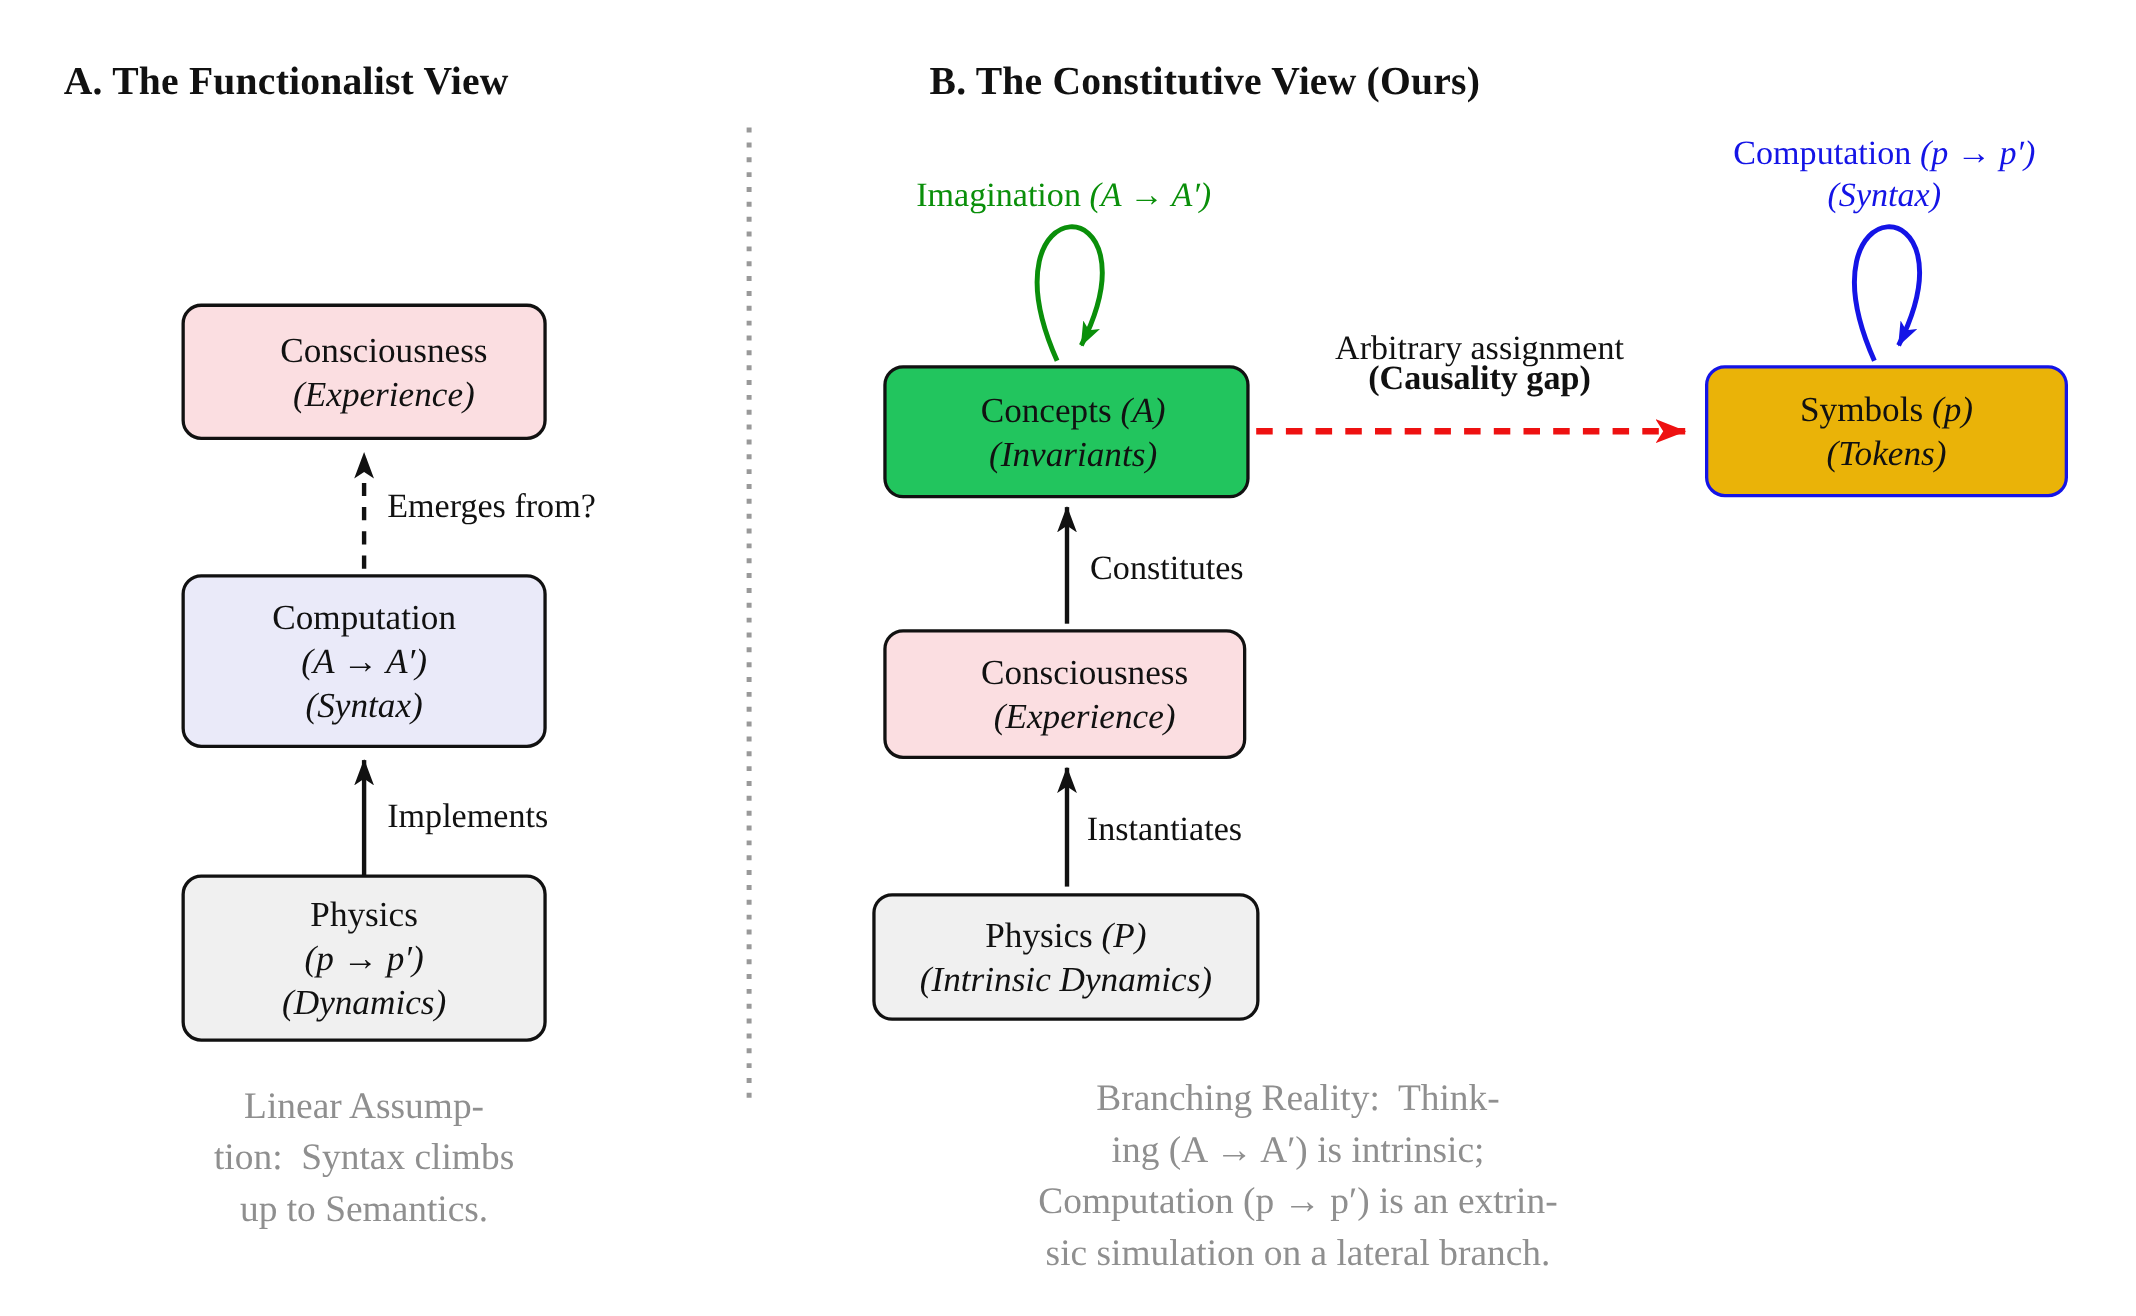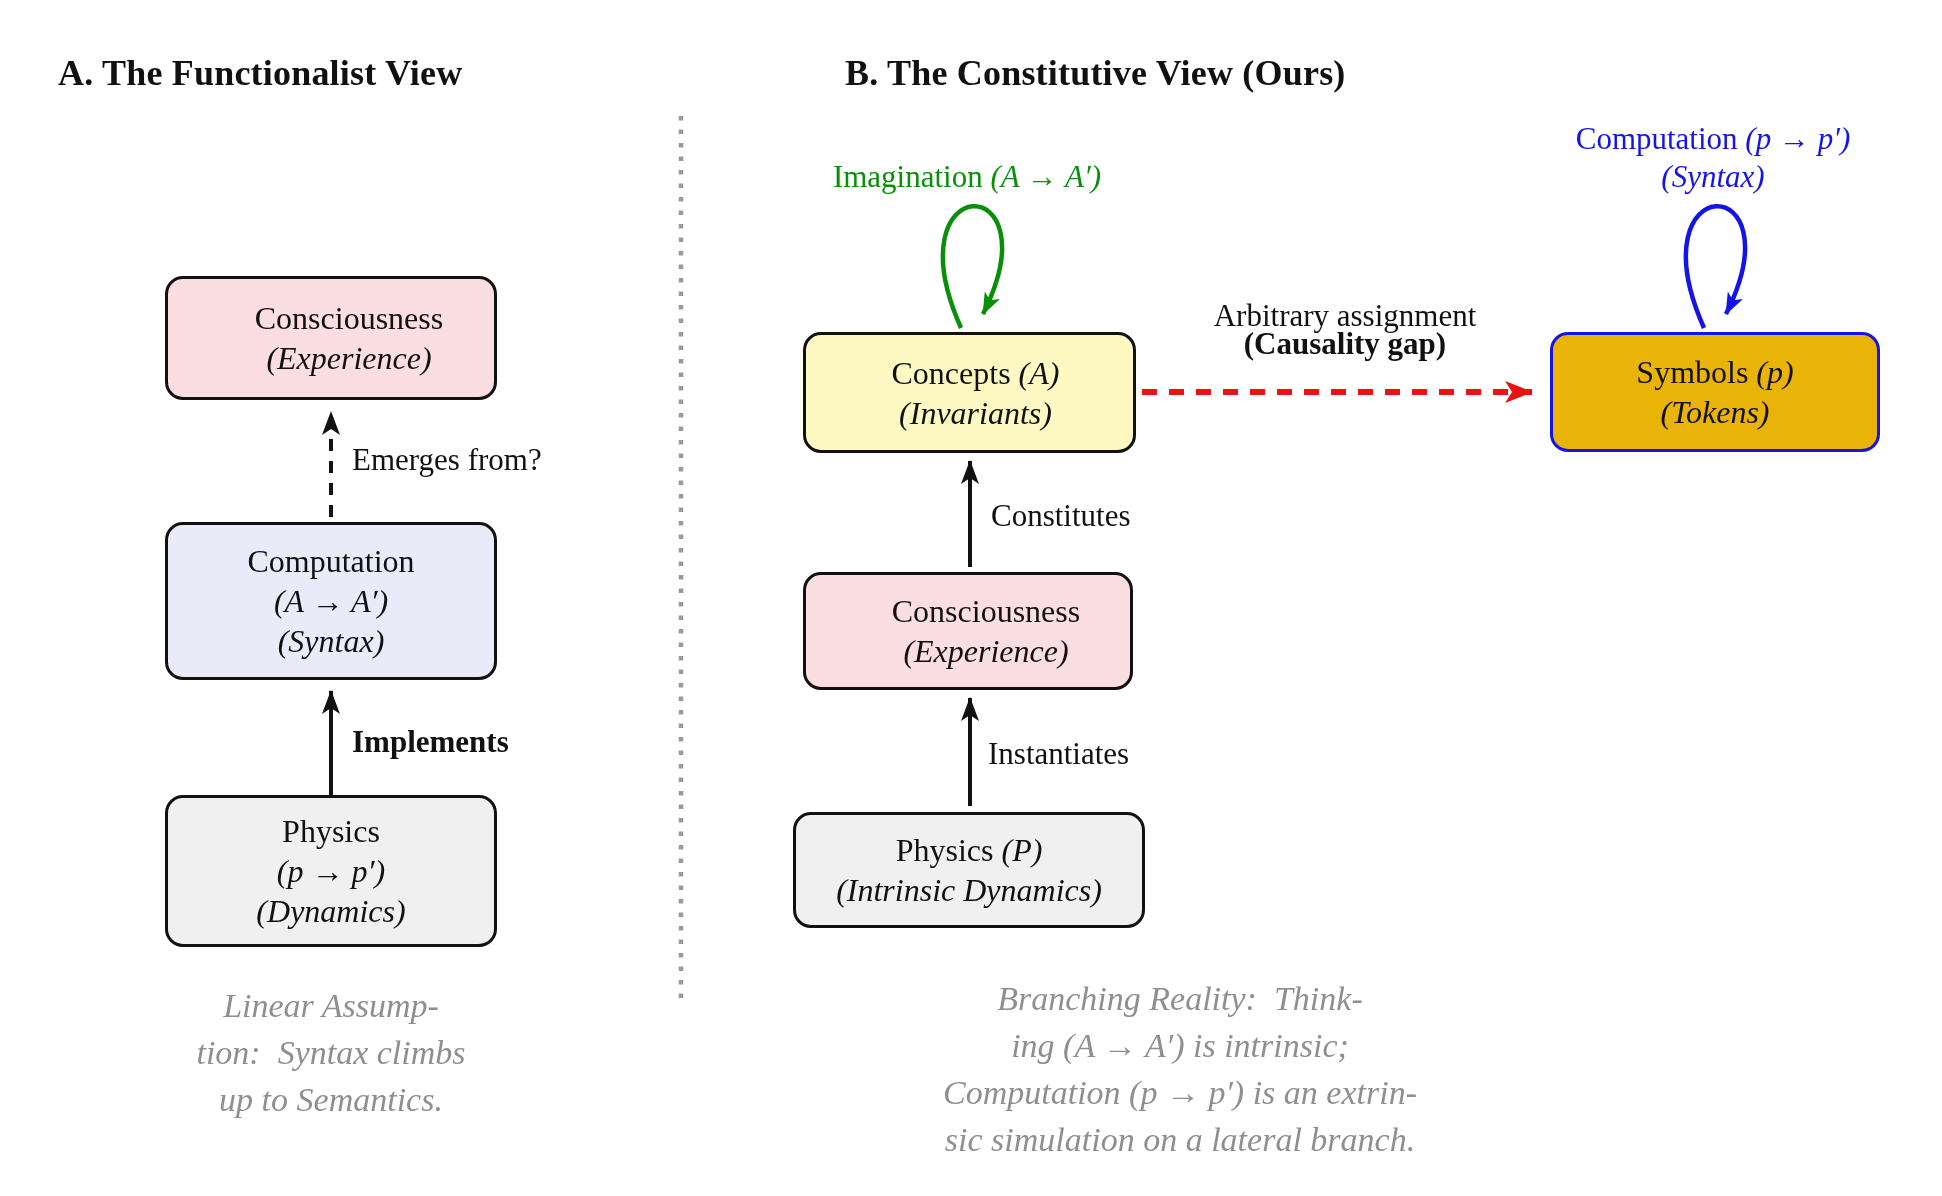--- a/index.html
+++ b/index.html
@@ -26,42 +26,41 @@
     border-radius: 18px;
     font-size: 32px;
     line-height: 40px;
     text-align:center;
     box-sizing: border-box;
     white-space: nowrap;
   }
   .fill-pink     { background:#fbdee1;padding-left:36px; }
   .fill-lavender { background:#eaeaf9; }
   .fill-gray     { background:#f0f0f0; }
-  .fill-green    { background:#fef9c3;padding-left:12px; }
+  .fill-green    { background:#22c55e;padding-left:12px; }
   .node-blue     { border-color:#1414e6; border-width:3.5px; background:#eab308; }
   .it { font-style: italic; }
   .edge-label {
     position:absolute;
     font-size: 31px;
     white-space: nowrap;
   }
   .center { text-align:center; }
   .bold { font-weight:bold; }
   .green-text { color:#0a8f0a; }
   .blue-text  { color:#1414e6; }
   .loop-label {
     position:absolute;
     font-size: 31px;
     line-height: 38px;
     text-align:center;
     white-space: nowrap;
   }
   .caption {
     position:absolute;
-    font-style: italic;
     color: #8f8f8f;
     font-size: 34px;
     line-height: 47px;
     text-align:center;
   }
   .cap-line { white-space: pre; }
   svg.overlay { position:absolute; left:0; top:0; pointer-events:none; }
 </style>
 </head>
 <body>
@@ -110,21 +109,21 @@
   </div>
 
   <div class="edge-label" style="left:352px; top:442px;">Emerges from?</div>
 
   <div class="node fill-lavender" style="left:165px; top:522px; width:332px; height:158px;">
     <div>Computation</div>
     <div class="it">(A → A′)</div>
     <div class="it">(Syntax)</div>
   </div>
 
-  <div class="edge-label" style="left:352px; top:724px;font-weight:bold;">Implements</div>
+  <div class="edge-label" style="left:352px; top:724px;">Implements</div>
 
   <div class="node fill-gray" style="left:165px; top:795px; width:332px; height:152px;">
     <div>Physics</div>
     <div class="it">(p → p′)</div>
     <div class="it">(Dynamics)</div>
   </div>
 
   <div class="caption" style="left:115px; top:982px; width:432px;">
     <div class="cap-line">Linear Assump-</div>
     <div class="cap-line">tion:  Syntax climbs</div>

